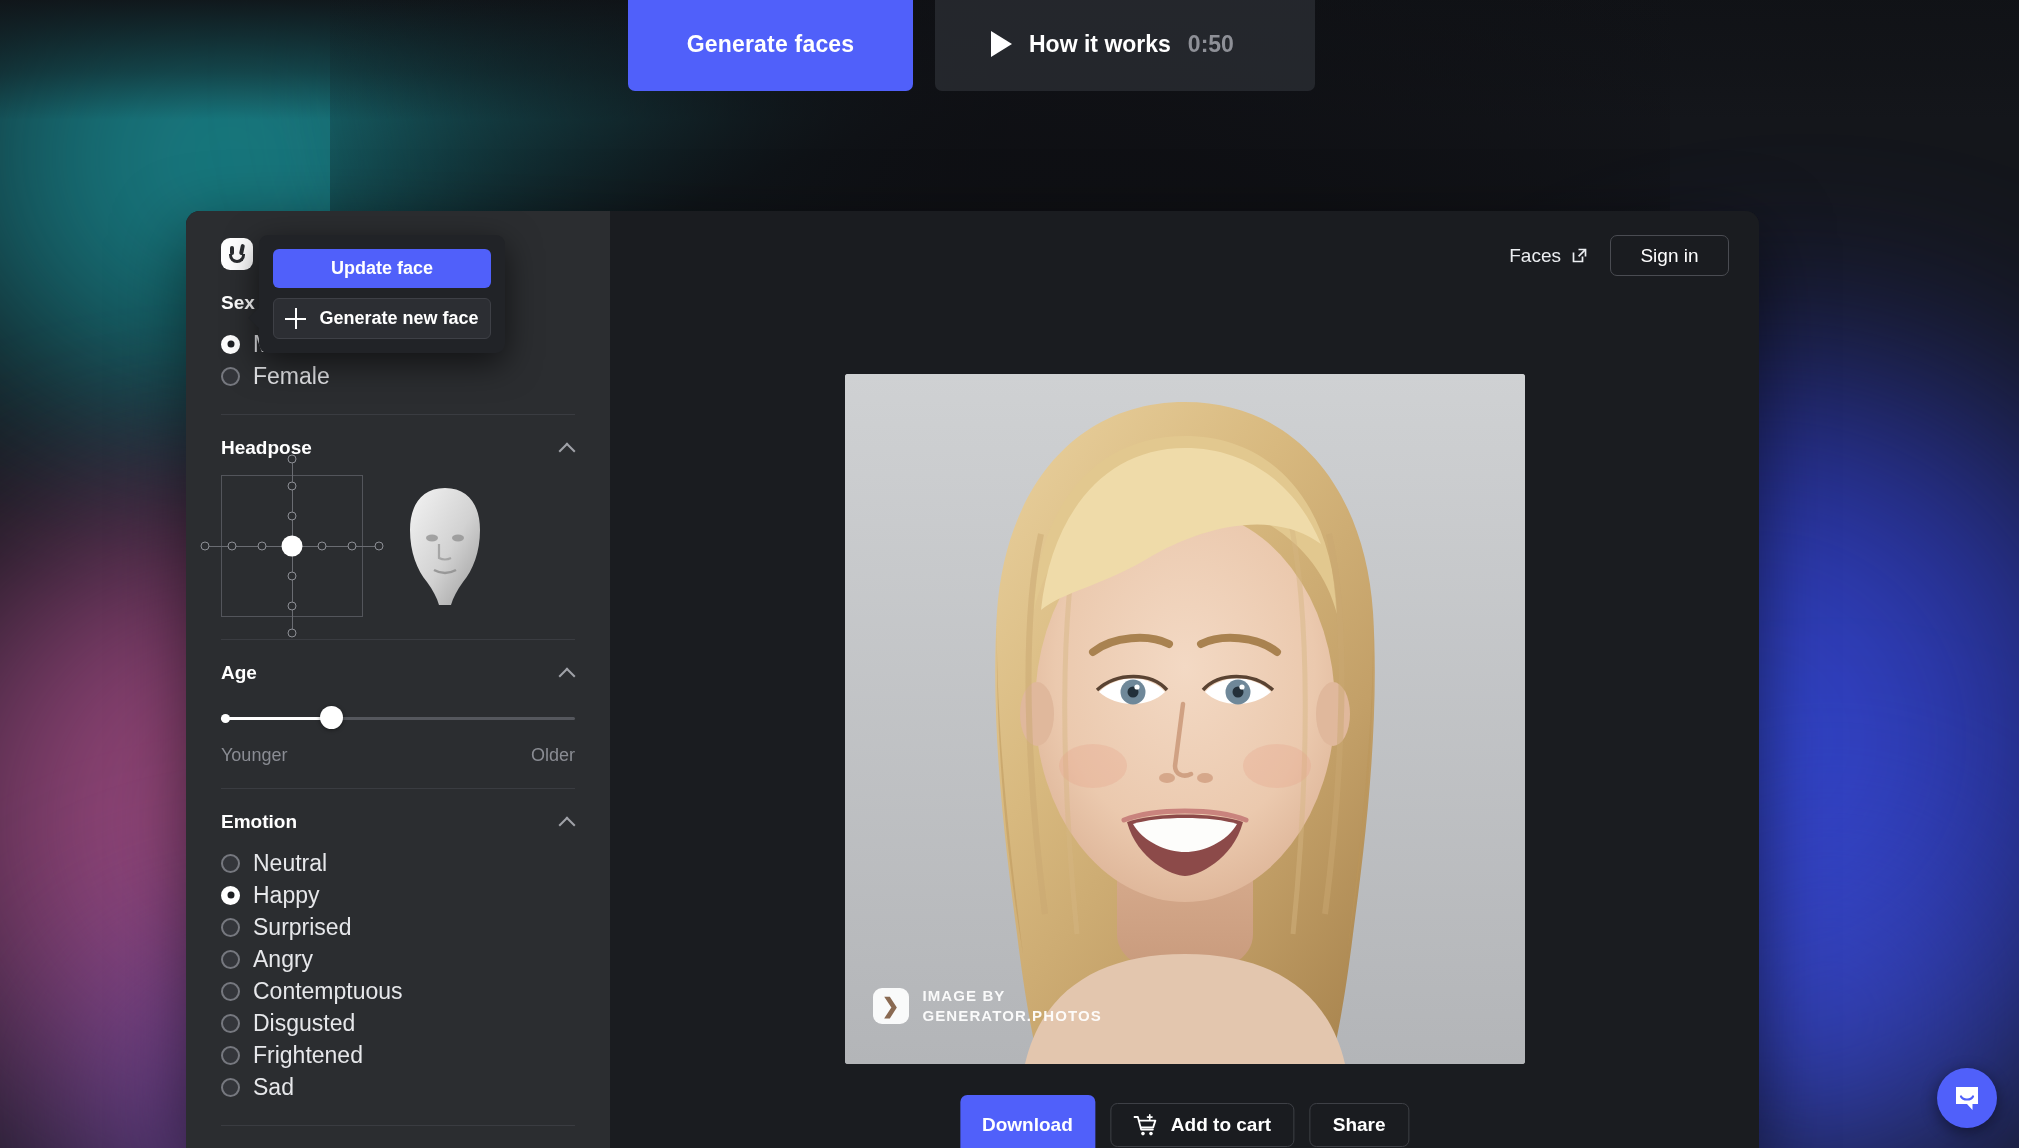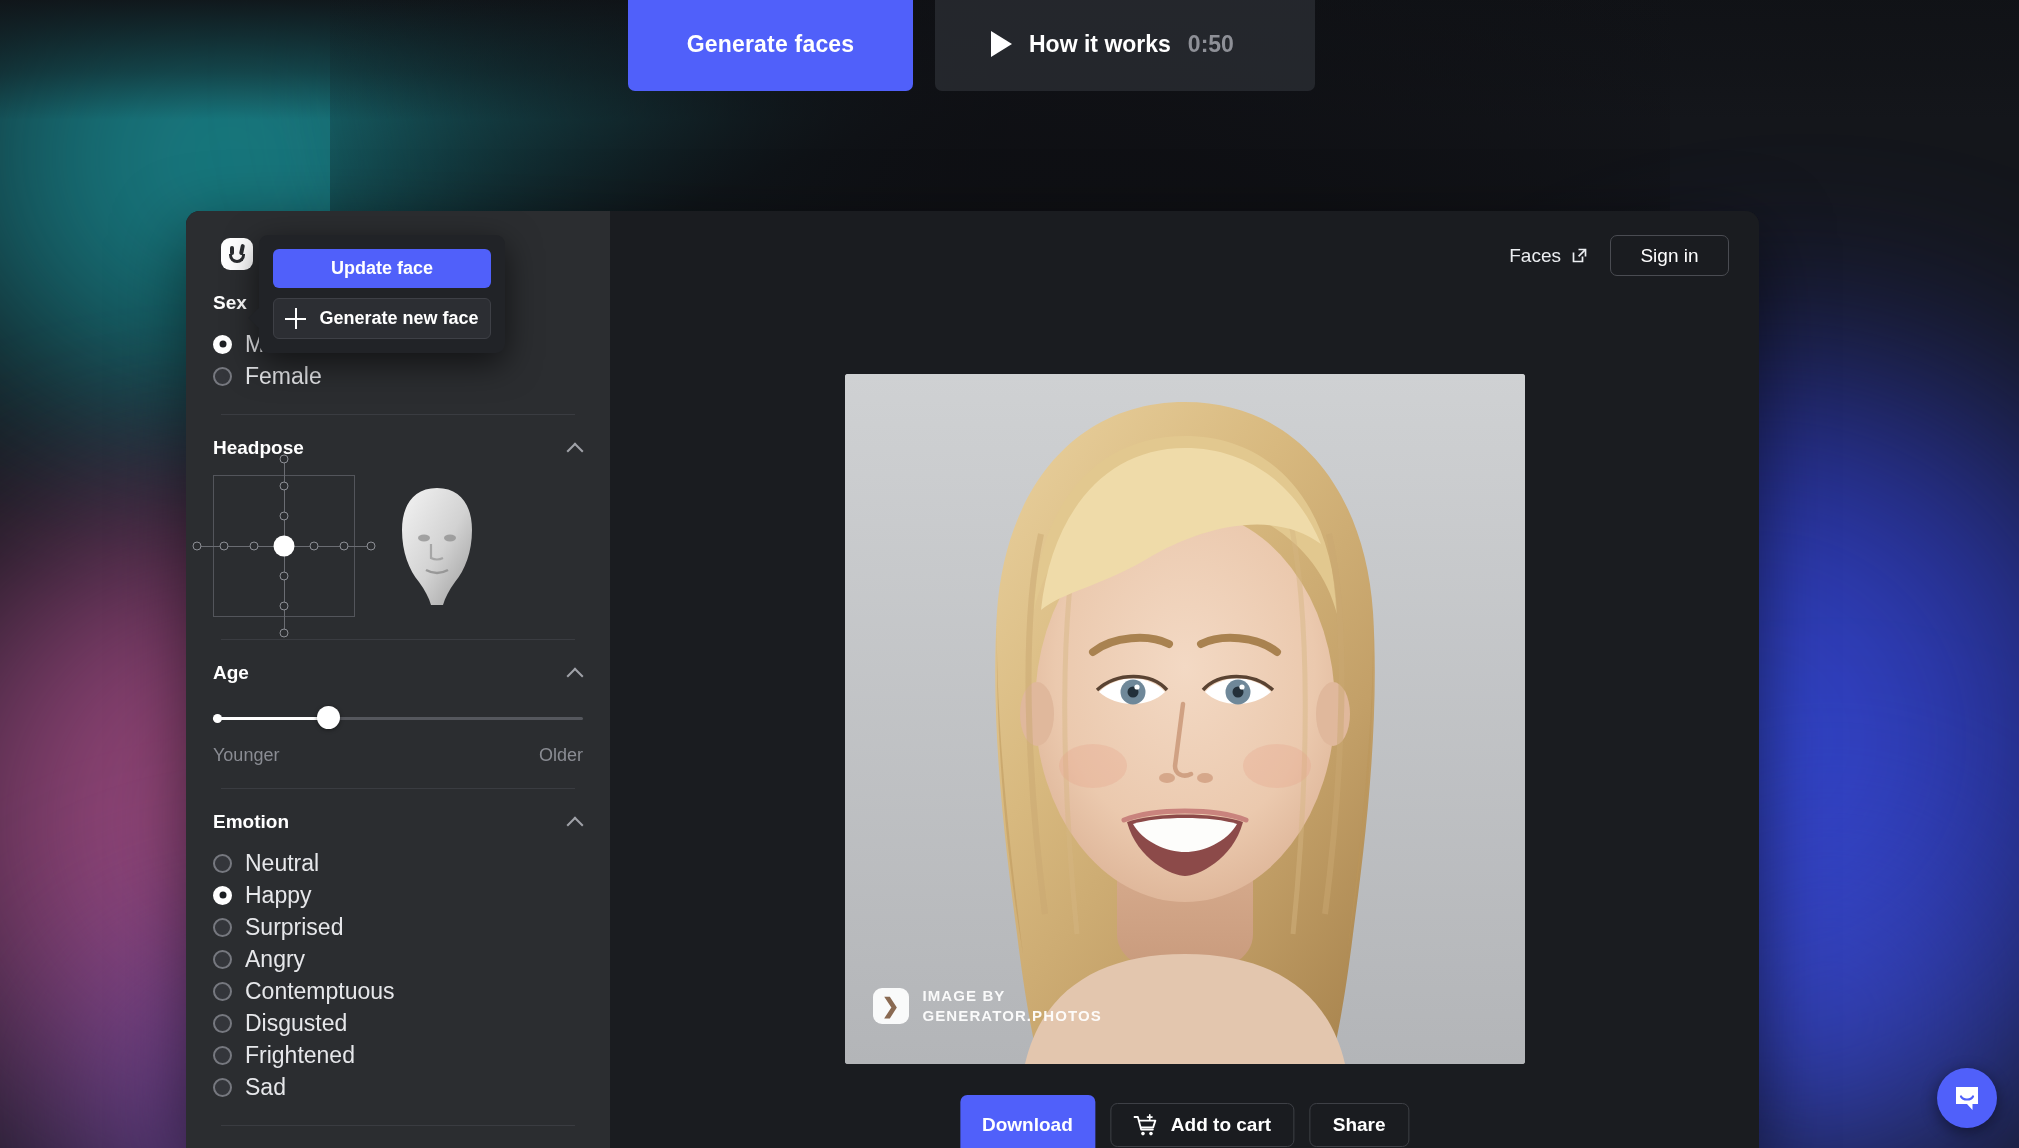--- a/index.html
+++ b/index.html
@@ -125,21 +125,21 @@
   .brand-logo .eye.r { left: 19px; transform: rotate(12deg); height: 11px; top: 6px;}
   .brand-logo .smile {
     position: absolute; left: 8px; top: 16px; width: 16px; height: 9px;
     border: 3px solid #2b2d30; border-top: none;
     border-radius: 0 0 11px 11px;
   }
   .brand-name {
     color: #fff; font-size: 16.5px; font-weight: bold; letter-spacing: .7px;
   }
   .sec {
-    padding: 0 27px; margin-top: 0;
+    padding: 0 35px; margin-top: 0;
   }
   .sec-head {
     display: flex; align-items: center; justify-content: space-between;
     padding: 22px 0 0 0;
   }
   .sec-title {
     color: #fff; font-size: 19px; font-weight: bold;
   }
   .chev {
     width: 15px; height: 15px; position: relative; cursor: pointer; flex: none;

